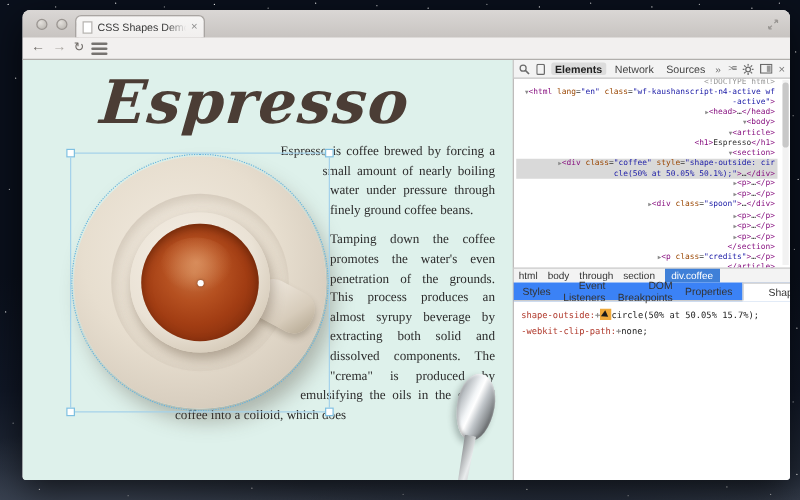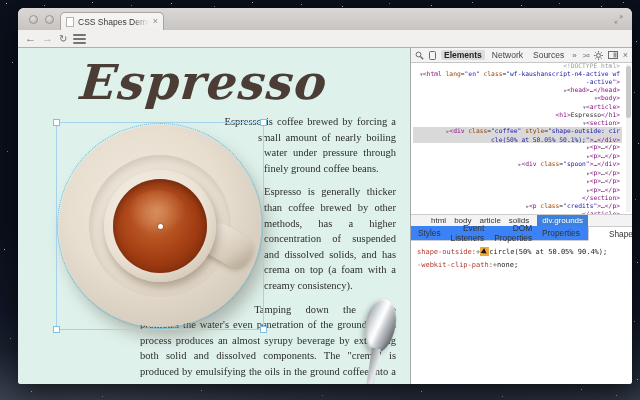--- a/index.html
+++ b/index.html
@@ -111,21 +111,21 @@
   .tln.clip{margin-top:-3px;}
   .sg-w{color:#8a8a8a;font-size:4.6px;}
   .sg-t{color:#881280;}
   .sg-a{color:#994500;}
   .sg-v{color:#1a1aa6;}
   .sg-x{color:#303030;}
   .sg-g{color:#9a9a9a;}
   .dt-scroll{position:absolute;right:1px;top:1px;width:5px;height:148px;background:#f2f2f2;}
   .dt-thumb{position:absolute;right:0;top:2px;width:5px;height:52px;background:#c8c8c8;border-radius:3px;}
   .crumbs{height:11px;background:#f3f3f3;border-top:1px solid #ccc;display:flex;align-items:stretch;
-          gap:8px;padding:0 0 0 20px;font-size:8px;color:#333;flex:0 0 auto;}
+          gap:8px;padding:0 0 0 4px;font-size:8px;color:#333;flex:0 0 auto;}
   .crumb{display:flex;align-items:center;}
   .crumb-active{background:#3f80d8;color:#fff;padding:0 5px;}
   .sub-tabs{height:14px;background:#3b82f6;border-bottom:1px solid #ccc;display:flex;align-items:stretch;
             gap:6px;padding:0 5px;font-size:8.3px;color:#333;flex:0 0 auto;}
   .sub-tab{display:flex;align-items:center;padding:0 2px;}
   .sub-tab.active{background:#fff;border:1px solid #ccc;border-bottom:1px solid #fff;margin-bottom:-1px;padding:0 20px;}
   .dt-shapes{padding:6px 6px;font-family:"DejaVu Sans Mono",monospace;font-size:7px;color:#222;}
   .shape-row{display:flex;align-items:center;gap:0;margin-bottom:5px;}
   .sp-prop{color:#b0392c;}
   .sp-plus{color:#888;font-weight:bold;}
@@ -187,21 +187,20 @@
             <div class="se-h tl"></div>
             <div class="se-h tr"></div>
             <div class="se-h bl"></div>
             <div class="se-h br"></div>
           </div>
           <div class="se-circle"></div>
           <div class="se-center"></div>
         </div>
 
       <p>Espresso is coffee brewed by forcing a small amount of nearly boiling water under pressure through finely ground coffee beans.</p>
-          <p>Espresso is generally thicker than coffee brewed by other methods, has a higher concentration of suspended and dissolved solids, and has crema on top (a foam with a creamy consistency).</p>
           <p>Tamping down the coffee promotes the water's even penetration of the grounds. This process produces an almost syrupy beverage by extracting both solid and dissolved components. The "crema" is produced by emulsifying the oils in the ground coffee into a colloid, which does</p>
         </div>
       <div class="spoon">
         <div class="spoon-paddle"></div>
         <div class="spoon-stem"></div>
       </div>
     </div>
 
     <div class="devtools">
       <div class="dt-toolbar">
@@ -239,39 +238,39 @@
               </svg>
           </span>
           <span class="dt-close">×</span>
         </span>
       </div>
       <div class="dt-tree"><div class="tln clip" style="padding-left: 4px;"><span class="sg-g">&lt;!DOCTYPE html&gt;</span></div><div class="tln" style="padding-left: 4px;"><span class="sg-w">▼</span><span class="sg-t">&lt;html </span><span class="sg-a">lang</span><span class="sg-x">=</span><span class="sg-v">"en"</span><span class="sg-a"> class</span><span class="sg-x">=</span><span class="sg-v">"wf-kaushanscript-n4-active wf-active"</span><span class="sg-t">&gt;</span></div><div class="tln" style="padding-left: 11px;"><span class="sg-w">▶</span><span class="sg-t">&lt;head&gt;</span><span class="sg-x">…</span><span class="sg-t">&lt;/head&gt;</span></div><div class="tln" style="padding-left: 11px;"><span class="sg-w">▼</span><span class="sg-t">&lt;body&gt;</span></div><div class="tln" style="padding-left: 18px;"><span class="sg-w">▼</span><span class="sg-t">&lt;article&gt;</span></div><div class="tln" style="padding-left: 25px;"><span class="sg-t">&lt;h1&gt;</span><span class="sg-x">Espresso</span><span class="sg-t">&lt;/h1&gt;</span></div><div class="tln" style="padding-left: 25px;"><span class="sg-w">▼</span><span class="sg-t">&lt;section&gt;</span></div><div class="tln sel" style="padding-left: 32px;"><span class="sg-w">▶</span><span class="sg-t">&lt;div </span><span class="sg-a">class</span><span class="sg-x">=</span><span class="sg-v">"coffee"</span><span class="sg-a"> style</span><span class="sg-x">=</span><span class="sg-v">"shape-outside: circle(50% at 50.05% 50.1%);"</span><span class="sg-t">&gt;</span><span class="sg-x">…</span><span class="sg-t">&lt;/div&gt;</span></div><div class="tln" style="padding-left: 32px;"><span class="sg-w">▶</span><span class="sg-t">&lt;p&gt;</span><span class="sg-x">…</span><span class="sg-t">&lt;/p&gt;</span></div><div class="tln" style="padding-left: 32px;"><span class="sg-w">▶</span><span class="sg-t">&lt;p&gt;</span><span class="sg-x">…</span><span class="sg-t">&lt;/p&gt;</span></div><div class="tln" style="padding-left: 32px;"><span class="sg-w">▶</span><span class="sg-t">&lt;div </span><span class="sg-a">class</span><span class="sg-x">=</span><span class="sg-v">"spoon"</span><span class="sg-t">&gt;</span><span class="sg-x">…</span><span class="sg-t">&lt;/div&gt;</span></div><div class="tln" style="padding-left: 32px;"><span class="sg-w">▶</span><span class="sg-t">&lt;p&gt;</span><span class="sg-x">…</span><span class="sg-t">&lt;/p&gt;</span></div><div class="tln" style="padding-left: 32px;"><span class="sg-w">▶</span><span class="sg-t">&lt;p&gt;</span><span class="sg-x">…</span><span class="sg-t">&lt;/p&gt;</span></div><div class="tln" style="padding-left: 32px;"><span class="sg-w">▶</span><span class="sg-t">&lt;p&gt;</span><span class="sg-x">…</span><span class="sg-t">&lt;/p&gt;</span></div><div class="tln" style="padding-left: 25px;"><span class="sg-t">&lt;/section&gt;</span></div><div class="tln" style="padding-left: 18px;"><span class="sg-w">▶</span><span class="sg-t">&lt;p </span><span class="sg-a">class</span><span class="sg-x">=</span><span class="sg-v">"credits"</span><span class="sg-t">&gt;</span><span class="sg-x">…</span><span class="sg-t">&lt;/p&gt;</span></div><div class="tln" style="padding-left: 11px;"><span class="sg-t">&lt;/article&gt;</span></div><div class="dt-scroll" style="position:absolute;"><div class="dt-thumb"></div></div></div>
 
       <div class="crumbs">
           <span class="crumb">html</span>
           <span class="crumb">body</span>
-          <span class="crumb">article</span>
-          <span class="crumb">solids</span>
-          <span class="crumb crumb-active">div.grounds</span>
+          <span class="crumb">through</span>
+          <span class="crumb">section</span>
+          <span class="crumb crumb-active">div.coffee</span>
         </div>
       <div class="sub-tabs">
           <span class="sub-tab">Styles</span>
           <span class="sub-tab">Event Listeners</span>
-          <span class="sub-tab">DOM Properties</span>
+          <span class="sub-tab">DOM Breakpoints</span>
           <span class="sub-tab">Properties</span>
           <span class="sub-tab active">Shapes</span>
         </div>
       <div class="dt-shapes">
           <div class="shape-row">
             <span class="sp-prop">shape-outside:</span>
             <span class="sp-plus">+</span>
             <span class="sp-picker">
               <i class="cursor-tri"></i>
             </span>
-            <span class="sp-val">circle(50% at 50.05% 90.4%);</span>
+            <span class="sp-val">circle(50% at 50.05% 15.7%);</span>
           </div>
           <div class="shape-row">
             <span class="sp-prop">-webkit-clip-path:</span>
             <span class="sp-plus">+</span>
             <span class="sp-val">none;</span>
           </div>
         </div>
     </div>
 
   </div>

